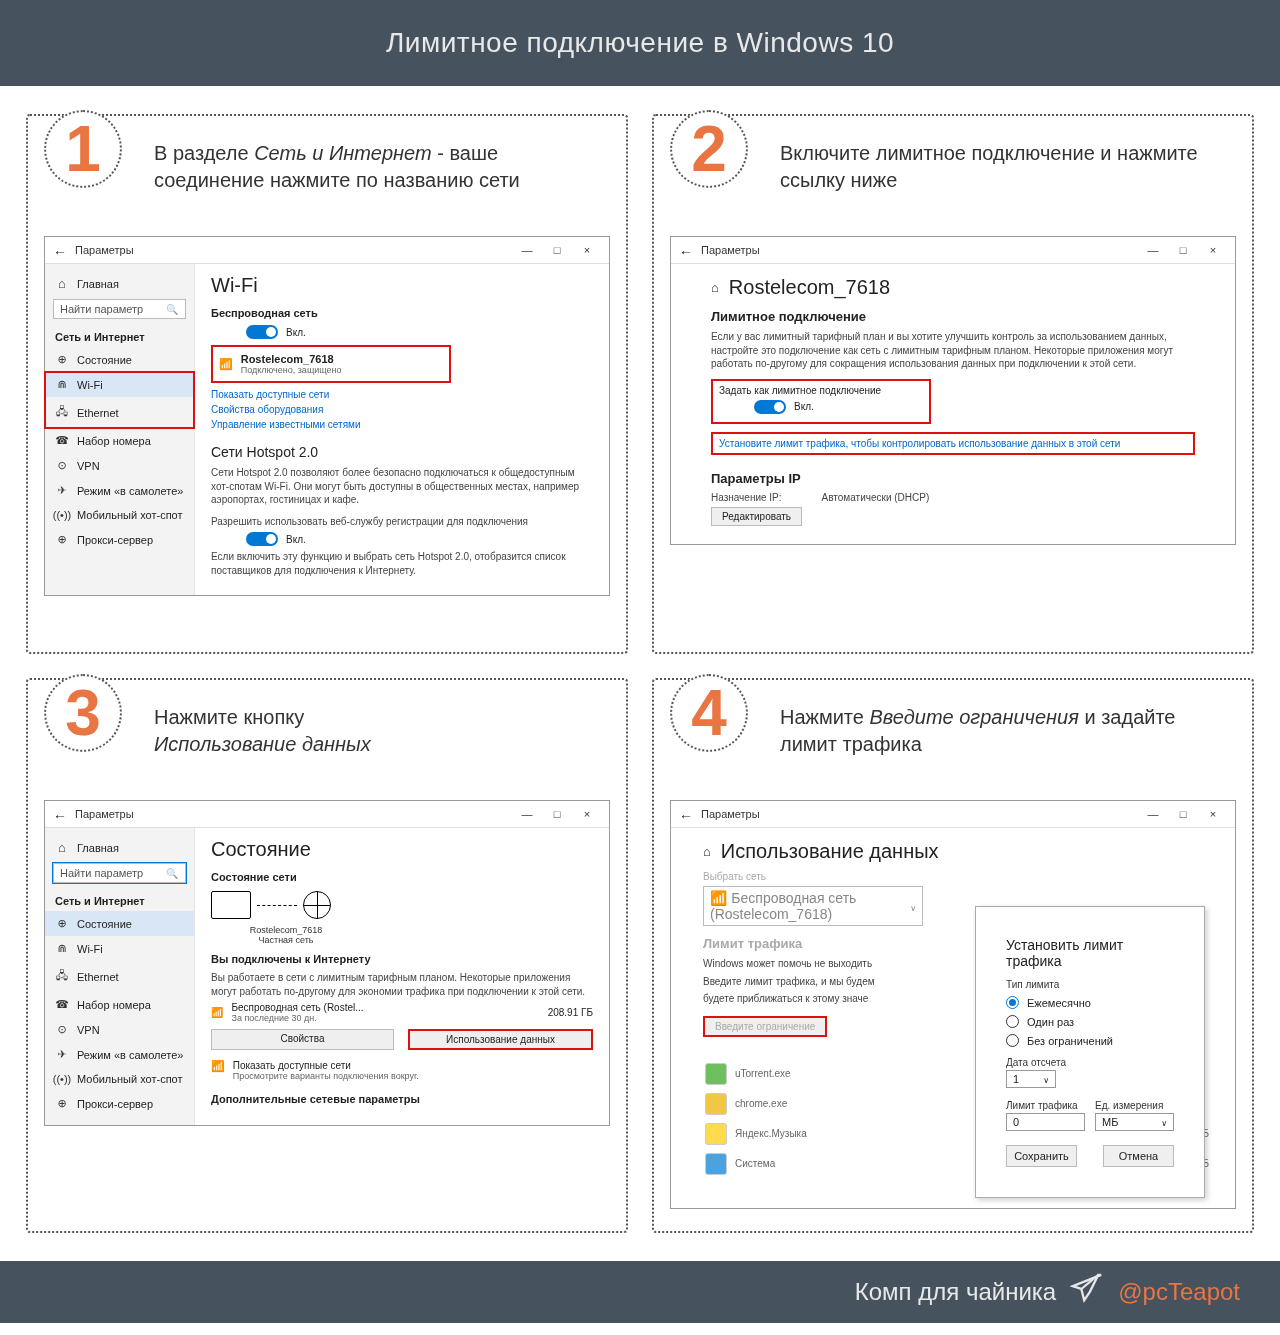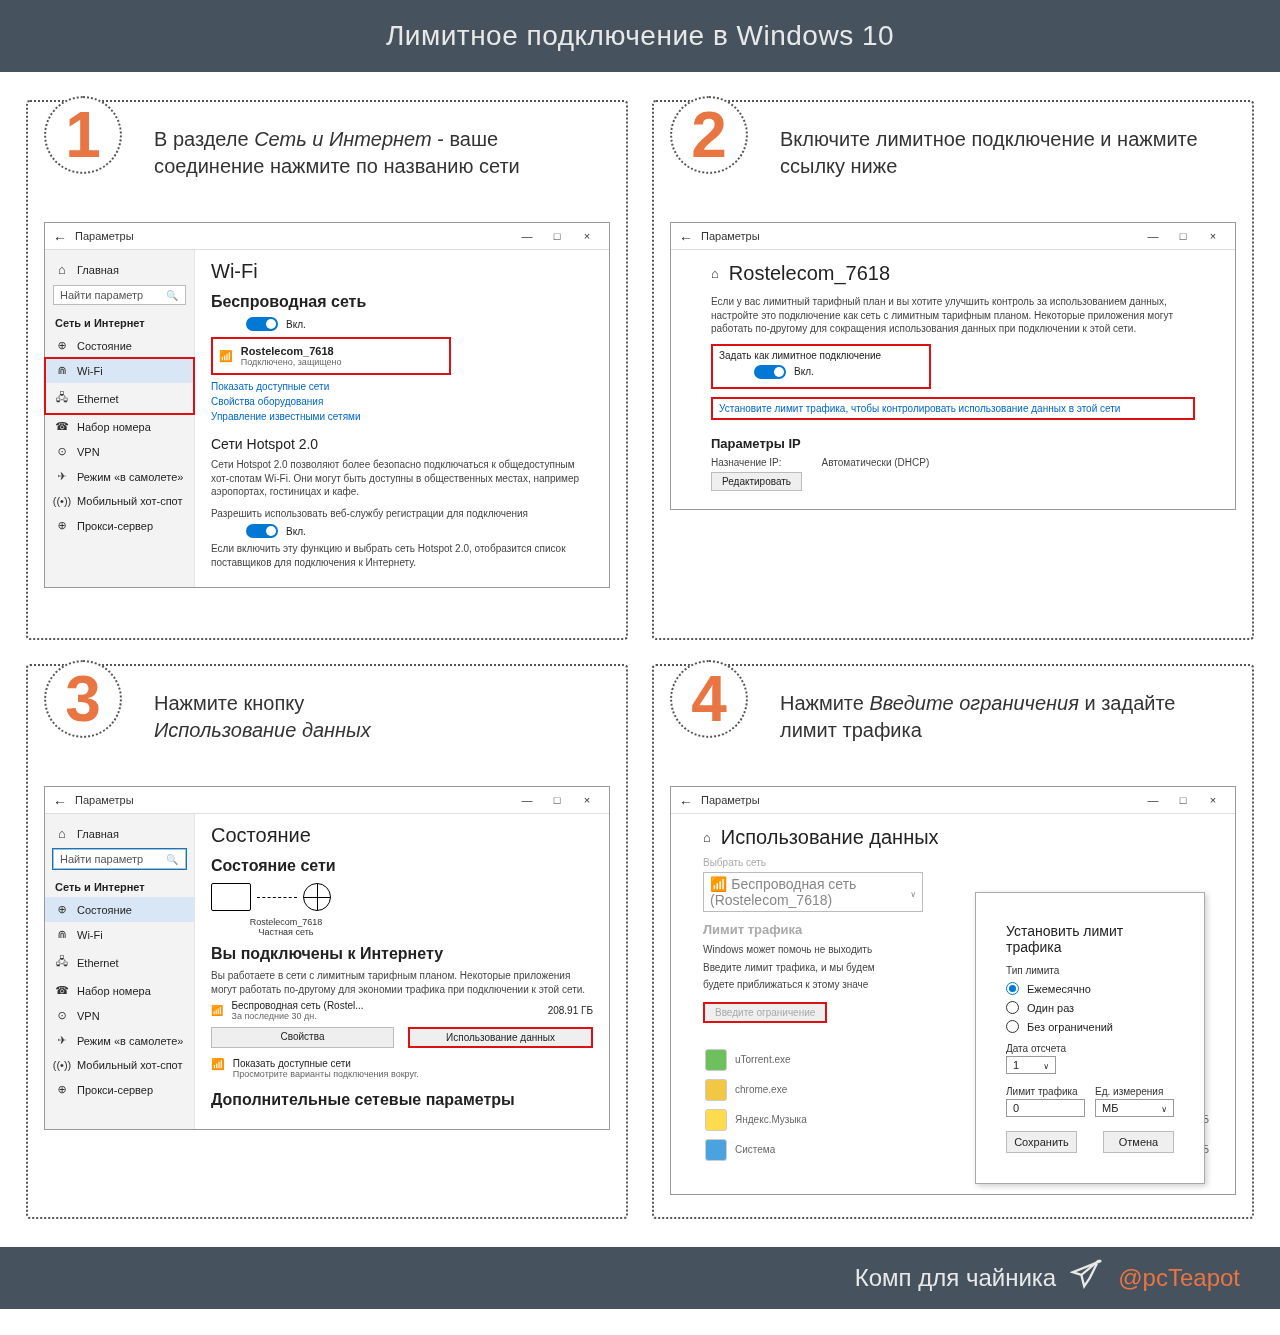--- a/index.html
+++ b/index.html
@@ -1,18 +1,18 @@
 <!DOCTYPE html>
 <html><head>
 <meta charset="utf-8">
 <style>
   * { box-sizing: border-box; margin: 0; padding: 0; }
   body { font-family: "Segoe UI", Verdana, sans-serif; background: #fff; width: 1280px; }
   .header-bar, .footer-bar { background: #46525e; color: #e8e8e8; display: flex; align-items: center; justify-content: center; }
-  .header-bar { height: 72px; font-size: 28px; letter-spacing: 0.5px; }
+  .header-bar { height: 86px; font-size: 28px; letter-spacing: 0.5px; }
   .footer-bar { height: 62px; justify-content: flex-end; padding-right: 40px; font-size: 24px; gap: 14px; }
   .footer-bar .brand { color: #e8e8e8; }
   .footer-bar .tg-handle { color: #e97542; }
   .telegram-icon svg { width: 34px; height: 34px; }
   .grid { display: grid; grid-template-columns: 1fr 1fr; gap: 24px; padding: 28px 26px; }
   .step-card { border: 2px dotted #555; border-radius: 4px; padding: 18px 16px 22px 16px; position: relative; background: #fff; min-height: 540px; }
   .step-num-wrap { position: absolute; left: 16px; top: -6px; width: 78px; height: 78px; border: 2px dotted #555; border-radius: 50%; background: #fff; display: flex; align-items: center; justify-content: center; }
   .step-num { color: #e97542; font-size: 64px; font-weight: 800; font-family: Verdana, sans-serif; line-height: 1; }
   .step-instr { margin-left: 110px; margin-top: 6px; font-size: 20px; color: #333; line-height: 1.35; min-height: 78px; }
   .step-instr em { font-style: italic; }
@@ -23,21 +23,21 @@
   .win-btns { display: flex; gap: 2px; }
   .win-btn { width: 28px; height: 18px; display: flex; align-items: center; justify-content: center; font-size: 11px; color: #333; }
   .shot-body { display: flex; }
   .sidebar { width: 150px; background: #f3f3f3; padding: 6px 0; border-right: 1px solid #e5e5e5; }
   .sb-item { display: flex; align-items: center; gap: 8px; padding: 6px 10px; font-size: 11px; color: #222; }
   .sb-item.selected { background: #d8e6f5; }
   .sb-heading { padding: 6px 10px 4px; font-size: 11px; font-weight: 600; color: #222; }
   .sb-search { margin: 2px 8px 6px; display: flex; align-items: center; border: 1px solid #bbb; background: #fff; padding: 3px 6px; font-size: 11px; color: #555; justify-content: space-between; }
   .content { flex: 1; padding: 10px 16px 14px 16px; }
   .content h1 { font-size: 20px; font-weight: 400; margin-bottom: 10px; }
-  .content h2 { font-size: 16px; font-weight: 600; margin: 10px 0 6px; }
+  .content h2 { font-size: 11px; font-weight: 600; margin: 10px 0 6px; }
   .content p { font-size: 10px; color: #444; line-height: 1.35; margin: 4px 0; }
   .link { color: #0066cc; font-size: 10px; display: block; margin: 4px 0; }
   .toggle-row { display: flex; align-items: center; gap: 8px; margin: 4px 0; padding-left: 35px; }
   .toggle { width: 32px; height: 14px; border-radius: 8px; background: #0078d4; position: relative; }
   .toggle::after { content: ""; position: absolute; right: 2px; top: 2px; width: 10px; height: 10px; background: #fff; border-radius: 50%; }
   .toggle-label { font-size: 10px; }
   .red-box { border: 2px solid #d11; padding: 2px 4px; display: inline-block; text-align: right; }
   .red-box-block { border: 2px solid #d11; padding: 4px 6px; }
   .network-item { display: flex; align-items: center; gap: 8px; padding: 2px 0; }
   .net-name { font-size: 11px; font-weight: 600; }
@@ -193,20 +193,21 @@
           <span class="win-btn">—</span>
           <span class="win-btn">□</span>
           <span class="win-btn">×</span>
         </div>
       </div>
       <div class="content" style="padding:12px 40px 18px 40px;">
         <div style="display:flex;align-items:center;gap:10px;margin-bottom:10px">
           <span class="home-icon"></span>
           <span style="font-size:20px;font-weight:400">Rostelecom_7618</span>
         </div>
+        <h2 style="font-size:13px;font-weight:600">Лимитное подключение</h2>
         <p>Если у вас лимитный тарифный план и вы хотите улучшить контроль за использованием данных, настройте это подключение как сеть с лимитным тарифным планом. Некоторые приложения могут работать по-другому для сокращения использования данных при подключении к этой сети.</p>
         <div class="red-box-block" style="margin:8px 0; width:220px;">
           <div style="font-size:10px;margin-bottom:4px">Задать как лимитное подключение</div>
           <div class="toggle-row">
               <span class="toggle"></span>
               <span class="toggle-label">Вкл.</span>
             </div>
         </div>
         <div class="red-box-block" style="margin:6px 0;">
           <span class="link" style="margin:0">Установите лимит трафика, чтобы контролировать использование данных в этой сети</span>

